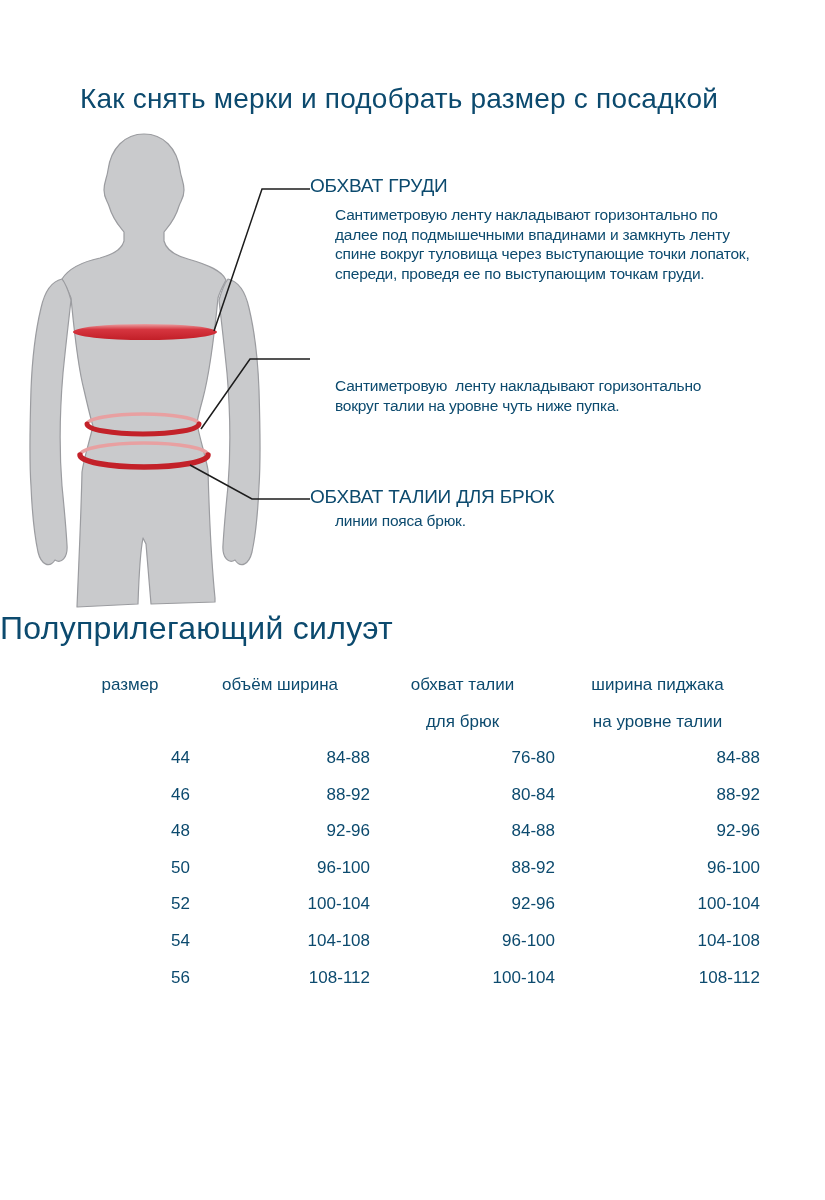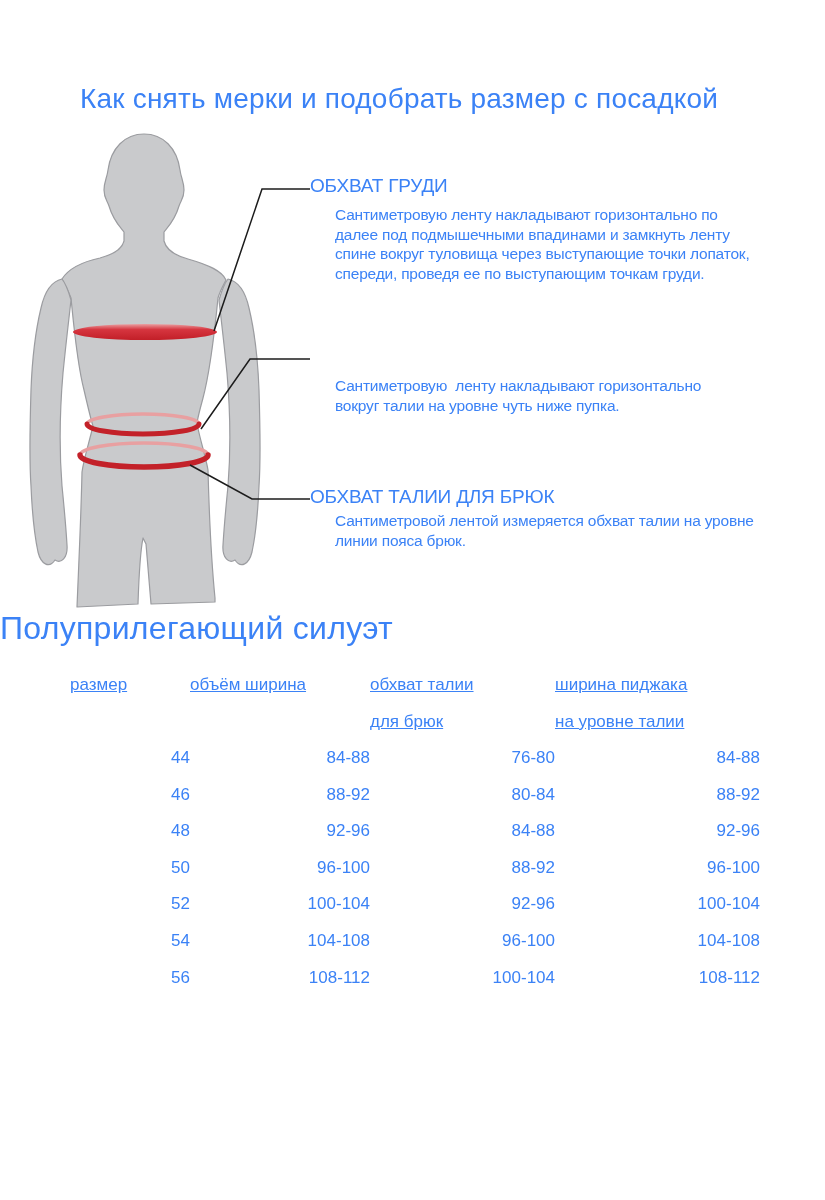--- a/index.html
+++ b/index.html
@@ -1,18 +1,18 @@
 <!DOCTYPE html>
 <html><head>
 <meta charset="utf-8">
 <style>
   html,body{margin:0;padding:0;background:#ffffff;}
   .page{
     position:relative;width:825px;height:1048px;background:#ffffff;overflow:hidden;
-    font-family:"Liberation Sans", sans-serif;color:#3b82f6;border-radius:22px;
+    font-family:"Liberation Sans", sans-serif;color:#0c4a6e;border-radius:22px;
   }
   .page-title{
     position:absolute;left:80px;top:84px;font-size:28px;line-height:30px;
     font-weight:400;white-space:nowrap;letter-spacing:0.2px;
   }
   .figure-wrap{position:absolute;left:25px;top:128px;width:285px;height:480px;}
   .m-block{position:absolute;left:310px;}
   .m-heading{
     font-size:19px;line-height:22px;font-weight:400;white-space:nowrap;letter-spacing:-0.2px;
   }
@@ -21,21 +21,21 @@
     font-size:15.5px;line-height:19.5px;font-weight:400;white-space:pre-wrap;letter-spacing:-0.2px;margin-left:23px;
   }
   .table-title{
     position:absolute;left:0;top:610px;width:100%;text-align:left;
     font-size:32px;font-weight:400;letter-spacing:0.3px;
   }
   .size-table{position:absolute;left:70px;top:666px;width:690px;font-size:17px;}
   .thead-row,.trow{
     display:grid;grid-template-columns:120px 180px 185px 205px;
   }
-  .thead-row .hcell{text-align:left;text-decoration:underline;}
+  .thead-row .hcell{text-align:center;}
   .hline{height:37px;line-height:37px;white-space:nowrap;}
   .trow{height:36.6px;}
   .tcell{text-align:right;line-height:36.6px;white-space:nowrap;}
 </style>
 </head>
 <body>
 
 <div class="page">
 
   <div class="page-title">Как снять мерки и подобрать размер с посадкой</div>
@@ -127,21 +127,20 @@
     <div class="desc-line">спереди, проведя ее по выступающим точкам груди.</div>
   </div>
 
   <div class="m-desc" style="top:376px">
     <div class="desc-line">Сантиметровую  ленту накладывают горизонтально</div>
     <div class="desc-line">вокруг талии на уровне чуть ниже пупка.</div>
   </div>
 
   <div class="m-block m-heading" style="top:486px">ОБХВАТ ТАЛИИ ДЛЯ БРЮК</div>
   <div class="m-desc" style="top:511px">
-    <div class="desc-line">Сантиметровой лентой измеряется обхват талии на уровне</div>
     <div class="desc-line">линии пояса брюк.</div>
   </div>
 
   <div class="table-title">Полуприлегающий силуэт</div>
 
   <div class="size-table">
     <div class="thead-row">
       <div class="hcell">
         <div class="hline">размер</div>
         <div class="hline"></div>

